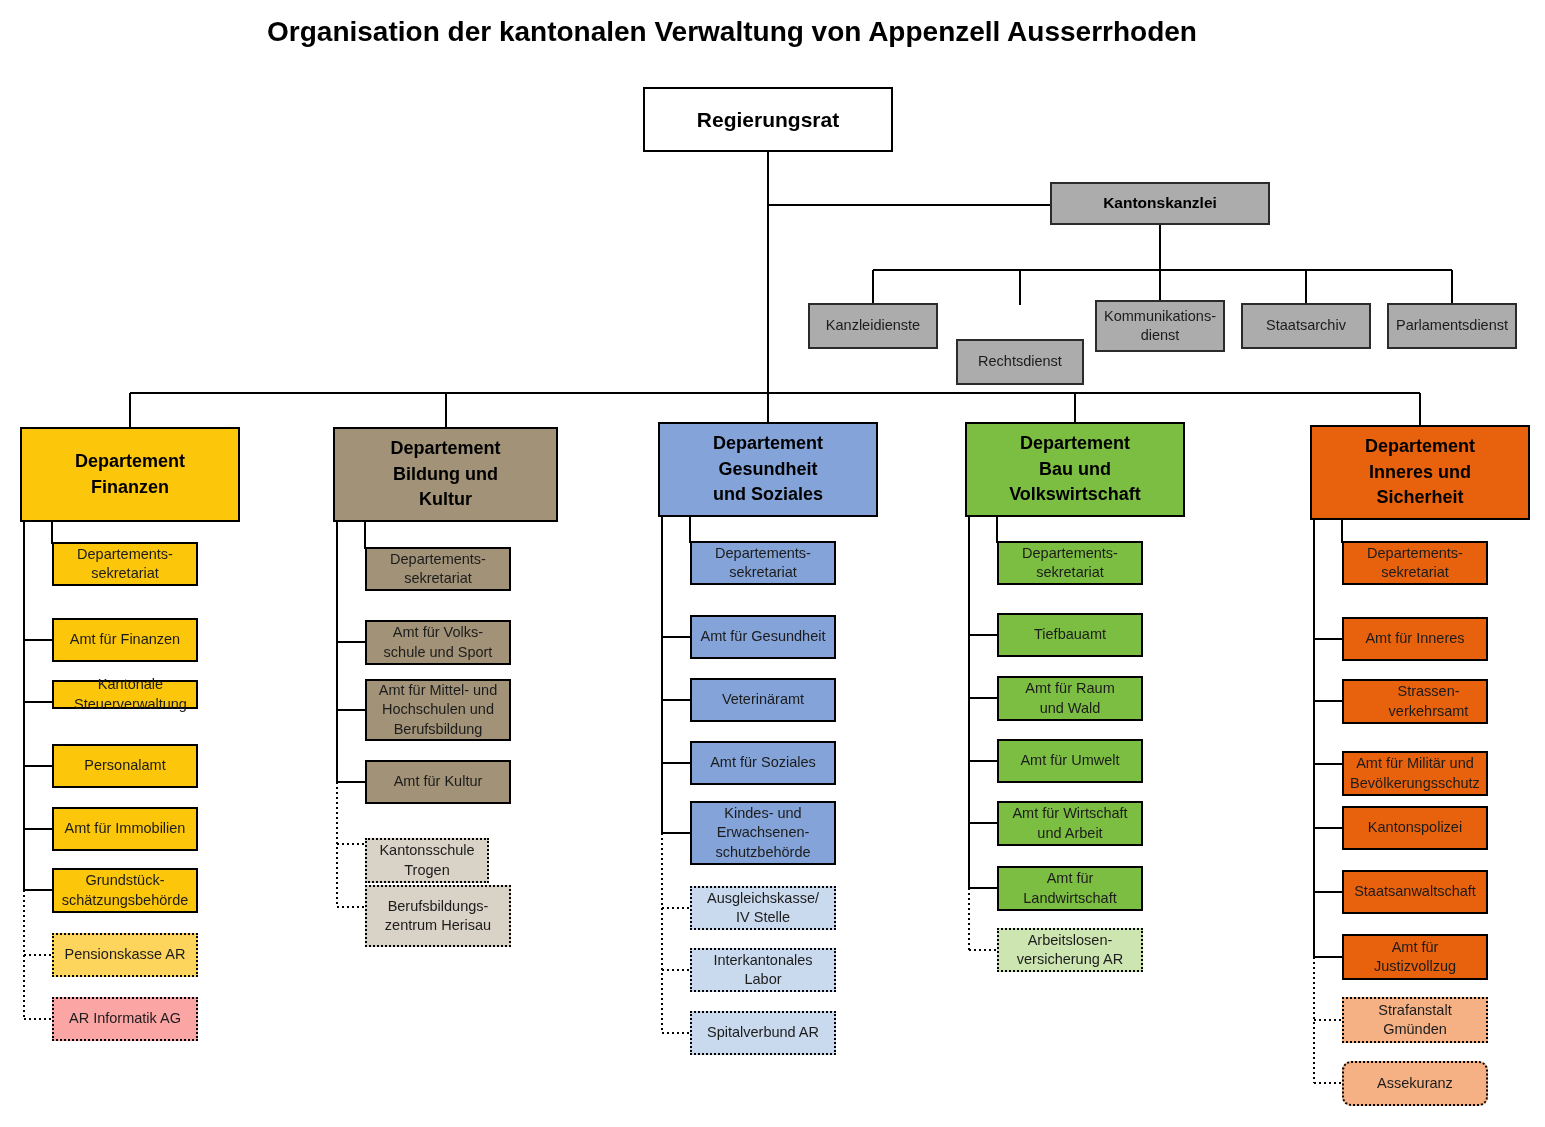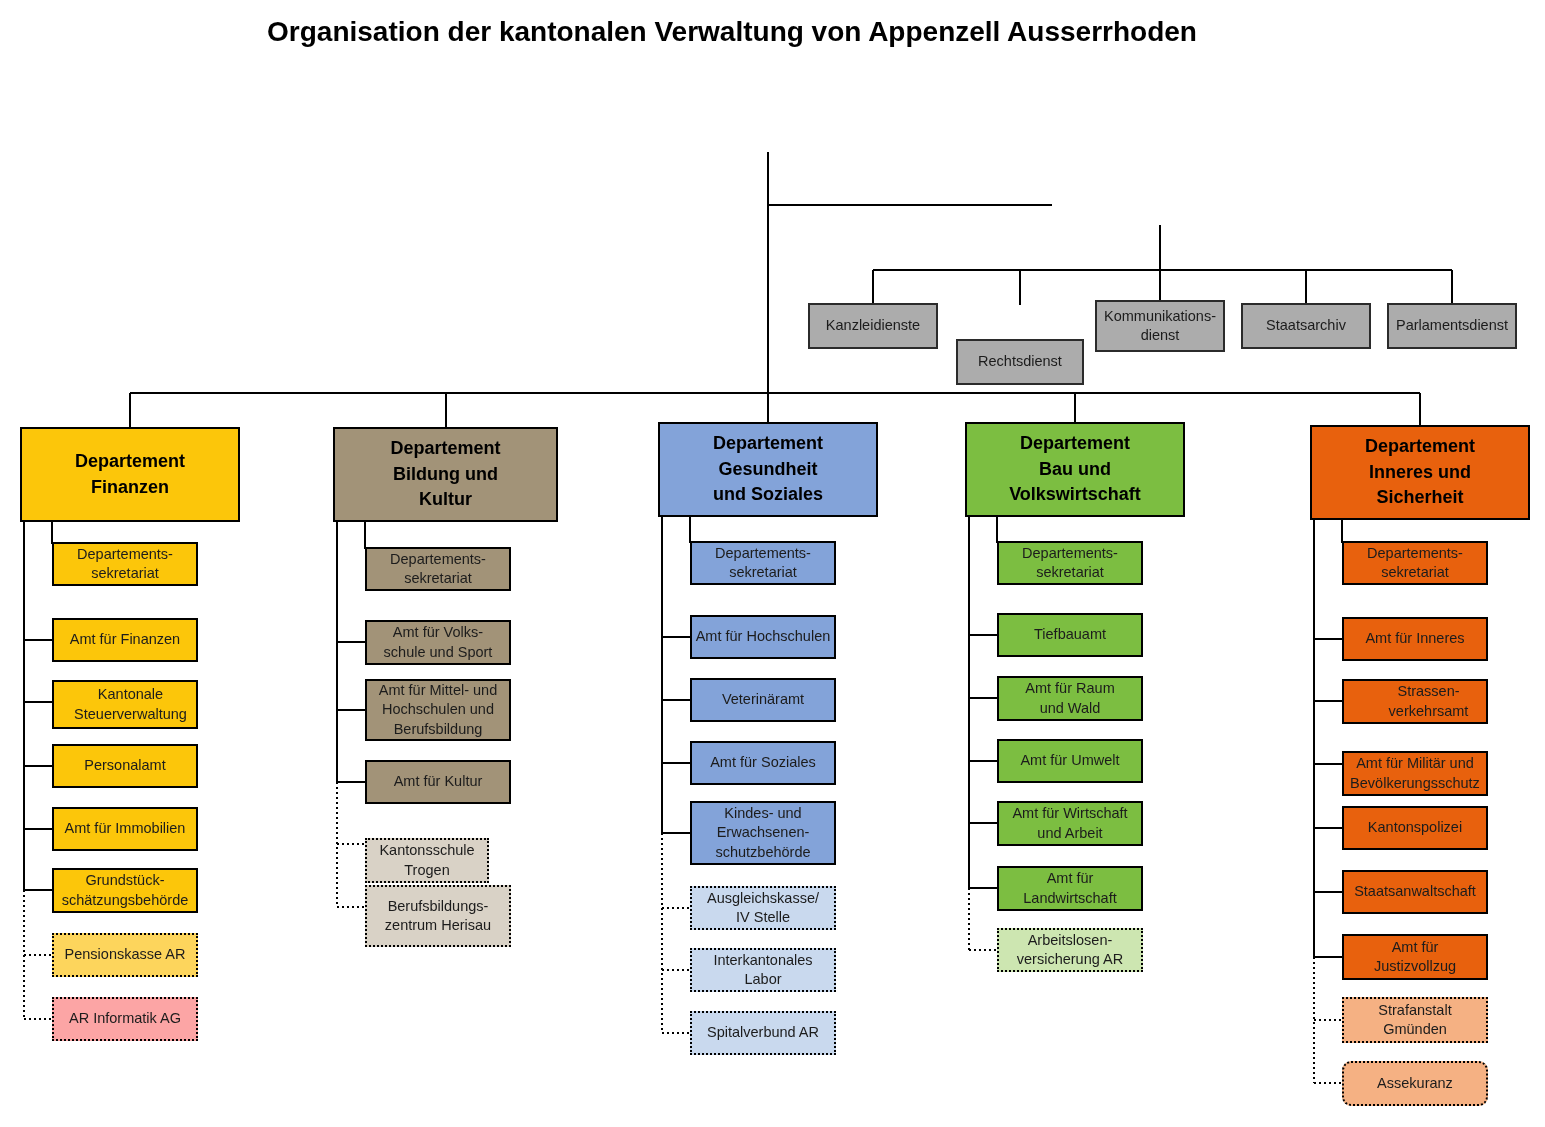--- a/index.html
+++ b/index.html
@@ -101,35 +101,37 @@
       <line x1="662" y1="970" x2="690" y2="970"></line>
       <line x1="662" y1="1033" x2="690" y2="1033"></line>
       <line x1="969" y1="888" x2="969" y2="950"></line>
       <line x1="969" y1="950" x2="997" y2="950"></line>
       <line x1="1314" y1="957" x2="1314" y2="1083"></line>
       <line x1="1314" y1="1020" x2="1342" y2="1020"></line>
       <line x1="1314" y1="1083" x2="1342" y2="1083"></line>
     </g>
   </svg>
 
-
+  <div class="box root-box" style="left:643px;top:87px;width:250px;height:65px">Regierungsrat</div>
+
+  <div class="box kanzlei-box" style="left: 1050px; top: 182px; width: 220px; height: 43px; background: rgb(172, 172, 172);">Kantonskanzlei</div>
 
   <div class="box kanzlei-unit" style="left: 808px; top: 303px; width: 130px; height: 46px; background: rgb(172, 172, 172);">Kanzleidienste</div>
   <div class="box kanzlei-unit" style="left: 956px; top: 303px; width: 128px; height: 46px; background: rgb(172, 172, 172); margin-top: 36px;">Rechtsdienst</div>
   <div class="box kanzlei-unit" style="left: 1095px; top: 300px; width: 130px; height: 52px; background: rgb(172, 172, 172);">Kommunikations-
 dienst</div>
   <div class="box kanzlei-unit" style="left: 1241px; top: 303px; width: 130px; height: 46px; background: rgb(172, 172, 172);">Staatsarchiv</div>
   <div class="box kanzlei-unit" style="left: 1387px; top: 303px; width: 130px; height: 46px; background: rgb(172, 172, 172);">Parlamentsdienst</div>
 
   <div class="box dept" style="left: 20px; top: 427px; width: 220px; height: 95px; background: rgb(252, 198, 10);">Departement
 Finanzen</div>
   <div class="box unit" style="left: 52px; top: 542px; width: 146px; height: 44px; background: rgb(252, 198, 10);">Departements-
 sekretariat</div>
   <div class="box unit" style="left: 52px; top: 618px; width: 146px; height: 44px; background: rgb(252, 198, 10);">Amt für Finanzen</div>
-  <div class="box unit" style="left: 52px; top: 680px; width: 146px; height: 49px; background: rgb(252, 198, 10); padding-left: 12px;">Kantonale
+  <div class="box unit" style="left: 52px; top: 680px; width: 146px; height: 29px; background: rgb(252, 198, 10); padding-left: 12px;">Kantonale
 Steuerverwaltung</div>
   <div class="box unit" style="left: 52px; top: 744px; width: 146px; height: 44px; background: rgb(252, 198, 10);">Personalamt</div>
   <div class="box unit" style="left: 52px; top: 807px; width: 146px; height: 44px; background: rgb(252, 198, 10);">Amt für Immobilien</div>
   <div class="box unit" style="left: 52px; top: 868px; width: 146px; height: 45px; background: rgb(252, 198, 10);">Grundstück-
 schätzungsbehörde</div>
   <div class="box unit dashed" style="left: 52px; top: 933px; width: 146px; height: 44px; background: rgb(253, 213, 92);">Pensionskasse AR</div>
   <div class="box unit dashed" style="left: 52px; top: 997px; width: 146px; height: 44px; background: #fca5a5;">AR Informatik AG</div>
 
   <div class="box dept" style="left: 333px; top: 427px; width: 225px; height: 95px; background: rgb(162, 147, 120);">Departement
 Bildung und
@@ -145,21 +147,21 @@
   <div class="box unit dashed" style="left: 365px; top: 822px; width: 124px; height: 45px; background: rgb(217, 210, 198); margin-top: 16px;">Kantonsschule
 Trogen</div>
   <div class="box unit dashed" style="left: 365px; top: 885px; width: 146px; height: 62px; background: rgb(217, 210, 198);">Berufsbildungs-
 zentrum Herisau</div>
 
   <div class="box dept" style="left: 658px; top: 422px; width: 220px; height: 95px; background: rgb(131, 163, 217);">Departement
 Gesundheit
 und Soziales</div>
   <div class="box unit" style="left: 690px; top: 541px; width: 146px; height: 44px; background: rgb(131, 163, 217);">Departements-
 sekretariat</div>
-  <div class="box unit" style="left: 690px; top: 615px; width: 146px; height: 44px; background: rgb(131, 163, 217);">Amt für Hochschulen</div>
+  <div class="box unit" style="left: 690px; top: 615px; width: 146px; height: 44px; background: rgb(131, 163, 217);">Amt für Gesundheit</div>
   <div class="box unit" style="left: 690px; top: 678px; width: 146px; height: 44px; background: rgb(131, 163, 217);">Veterinäramt</div>
   <div class="box unit" style="left: 690px; top: 741px; width: 146px; height: 44px; background: rgb(131, 163, 217);">Amt für Soziales</div>
   <div class="box unit" style="left: 690px; top: 801px; width: 146px; height: 64px; background: rgb(131, 163, 217);">Kindes- und
 Erwachsenen-
 schutzbehörde</div>
   <div class="box unit dashed" style="left: 690px; top: 886px; width: 146px; height: 44px; background: rgb(201, 217, 238);">Ausgleichskasse/
 IV Stelle</div>
   <div class="box unit dashed" style="left: 690px; top: 948px; width: 146px; height: 44px; background: rgb(201, 217, 238);">Interkantonales
 Labor</div>
   <div class="box unit dashed" style="left: 690px; top: 1011px; width: 146px; height: 44px; background: rgb(201, 217, 238);">Spitalverbund AR</div>

